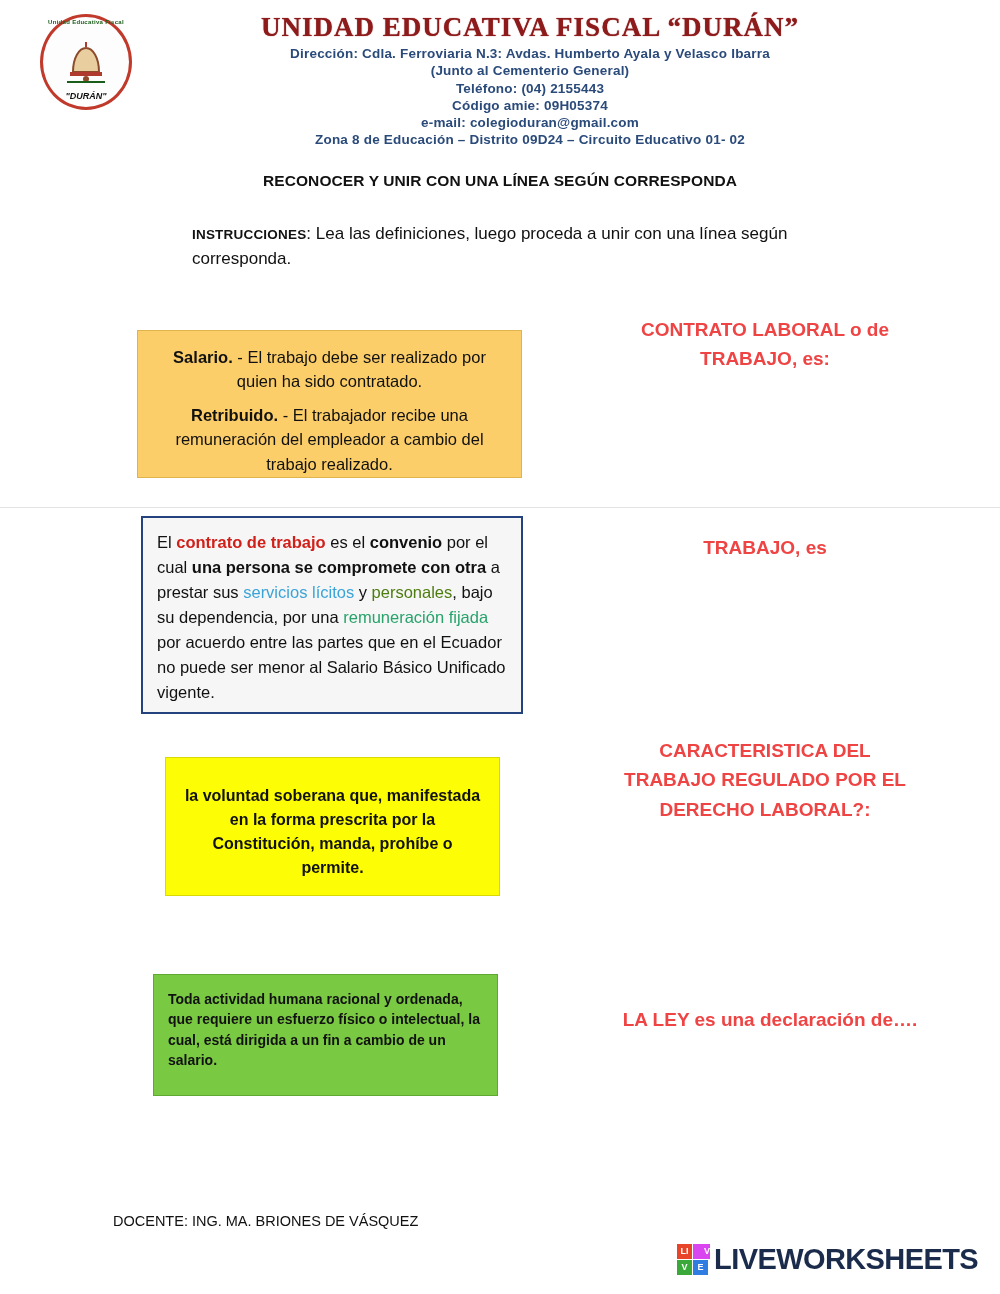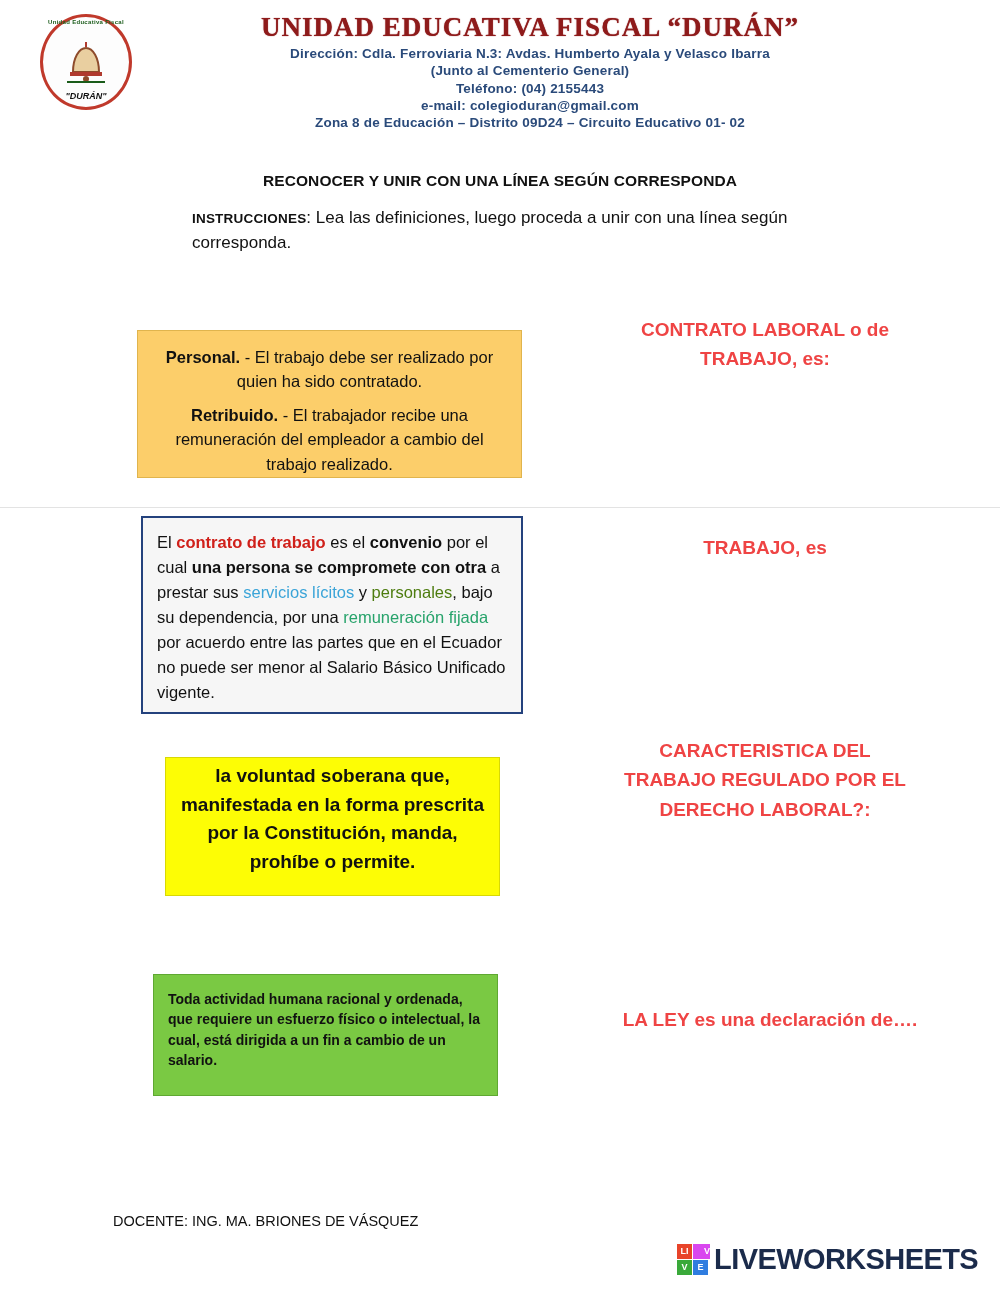--- a/index.html
+++ b/index.html
@@ -83,21 +83,21 @@
     position:absolute;
     left:0; top:172px; width:1000px;
     text-align:center;
     font-size:15.5px;
     font-weight:bold;
     color:#111;
     letter-spacing:.1px;
   }
   .instructions {
     position:absolute;
-    left:192px; top:206px; width:640px;
+    left:192px; top:222px; width:640px;
     font-size:17px;
     line-height:1.45;
     color:#111;
   }
   .instructions .lbl {
     font-size:13.5px;
     font-weight:bold;
     letter-spacing:.2px;
   }
 
@@ -138,23 +138,23 @@
   .blue { color:#3aa4d8; }
   .purple { color:#4d7c0f; }
   .green { color:#27a36b; }
 
   .box-ley {
     left:165px; top:757px;
     width:335px; height:139px;
     background:#fdfd05;
     border:1px solid #d8d805;
     text-align:center;
-    padding-top:4px;
-    font-weight:bold;
-    font-size:19px;
+    padding-top:26px;
+    font-weight:bold;
+    font-size:16px;
     line-height:1.5;
   }
 
   .box-trabajo {
     left:153px; top:974px;
     width:345px; height:122px;
     background:#7ac943;
     border:1px solid #5fa832;
     text-align:left;
     padding:14px 14px;
@@ -236,37 +236,38 @@
     </svg>
     <div class="logo-bottom-text">"DURÁN"</div>
   </div>
 
   <div class="header-text">
     <div class="school-name">UNIDAD EDUCATIVA FISCAL “DURÁN”</div>
     <div class="header-lines">
       <div>Dirección: Cdla. Ferroviaria N.3: Avdas. Humberto Ayala y Velasco Ibarra</div>
       <div>(Junto al Cementerio General)</div>
       <div>Teléfono: (04) 2155443</div>
+      <div>Código amie: 09H05374</div>
       <div>e-mail: colegioduran@gmail.com</div>
       <div>Zona 8 de Educación – Distrito 09D24 – Circuito Educativo 01- 02</div>
     </div>
   </div>
 </div>
 
 <div class="title">RECONOCER Y UNIR CON UNA LÍNEA SEGÚN CORRESPONDA</div>
 
 <div class="instructions">
   <span class="lbl">INSTRUCCIONES</span><span>: Lea las definiciones, luego proceda a unir con una línea según corresponda.</span>
 </div>
 
 <div class="divider"></div>
 
 <div class="box box-personal">
   <p class="sp">
-    <b>Personal.</b><span> - El trabajo debe ser realizado por quien ha sido contratado.</span>
+    <b>Salario.</b><span> - El trabajo debe ser realizado por quien ha sido contratado.</span>
   </p>
   <p>
     <b>Retribuido.</b><span> - El trabajador recibe una remuneración del empleador a cambio del trabajo realizado.</span>
   </p>
 </div>
 
 <div class="box box-contrato">
   <p><span>El </span><span class="red">contrato de trabajo</span><span> es el </span><span class="bold">convenio</span><span> por el cual </span><span class="bold">una persona se compromete con otra</span><span> a prestar sus </span><span class="blue">servicios lícitos</span><span> y </span><span class="purple">personales</span><span>, bajo su dependencia, por una </span><span class="green">remuneración fijada</span><span> por acuerdo entre las partes que en el Ecuador no puede ser menor al Salario Básico Unificado vigente.</span></p>
 </div>
 

